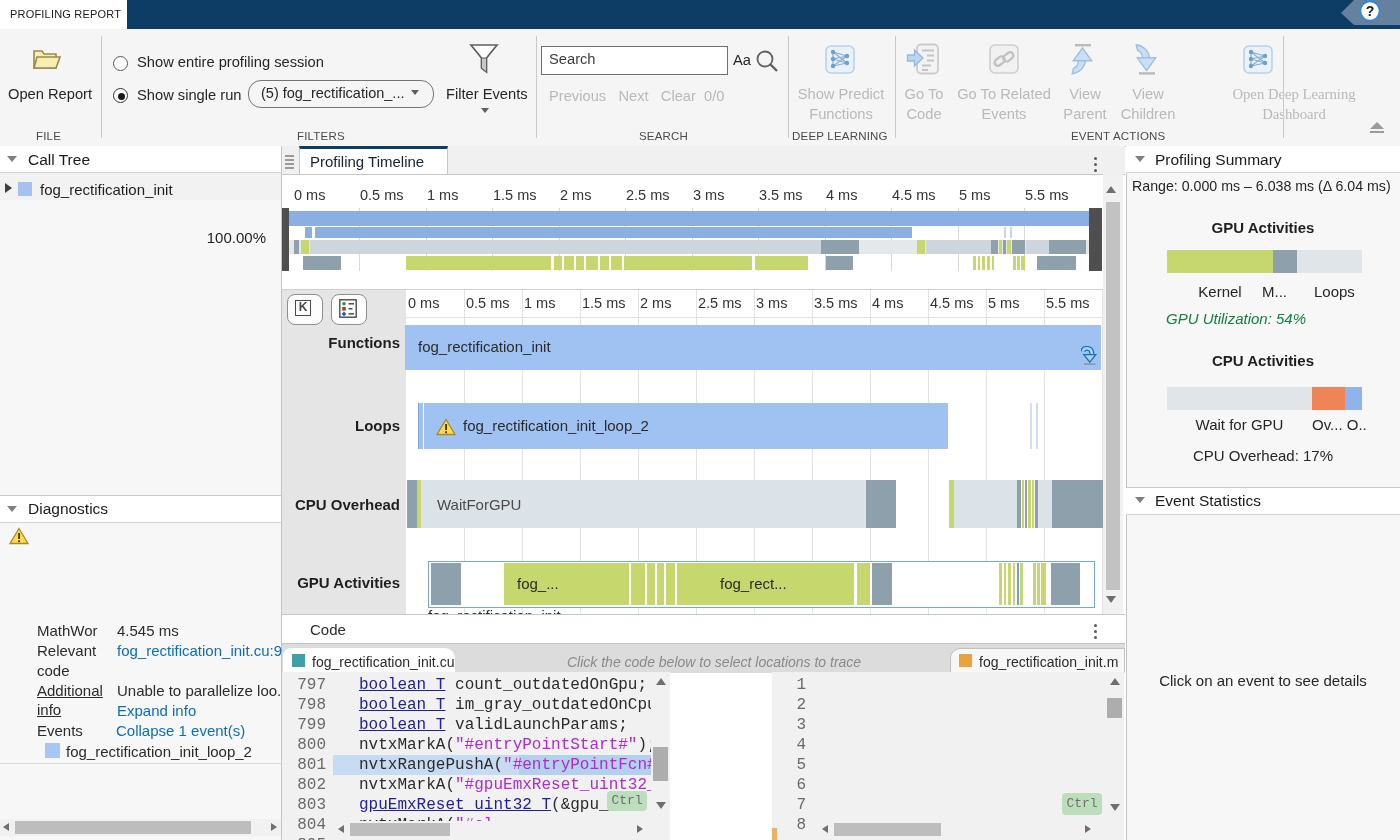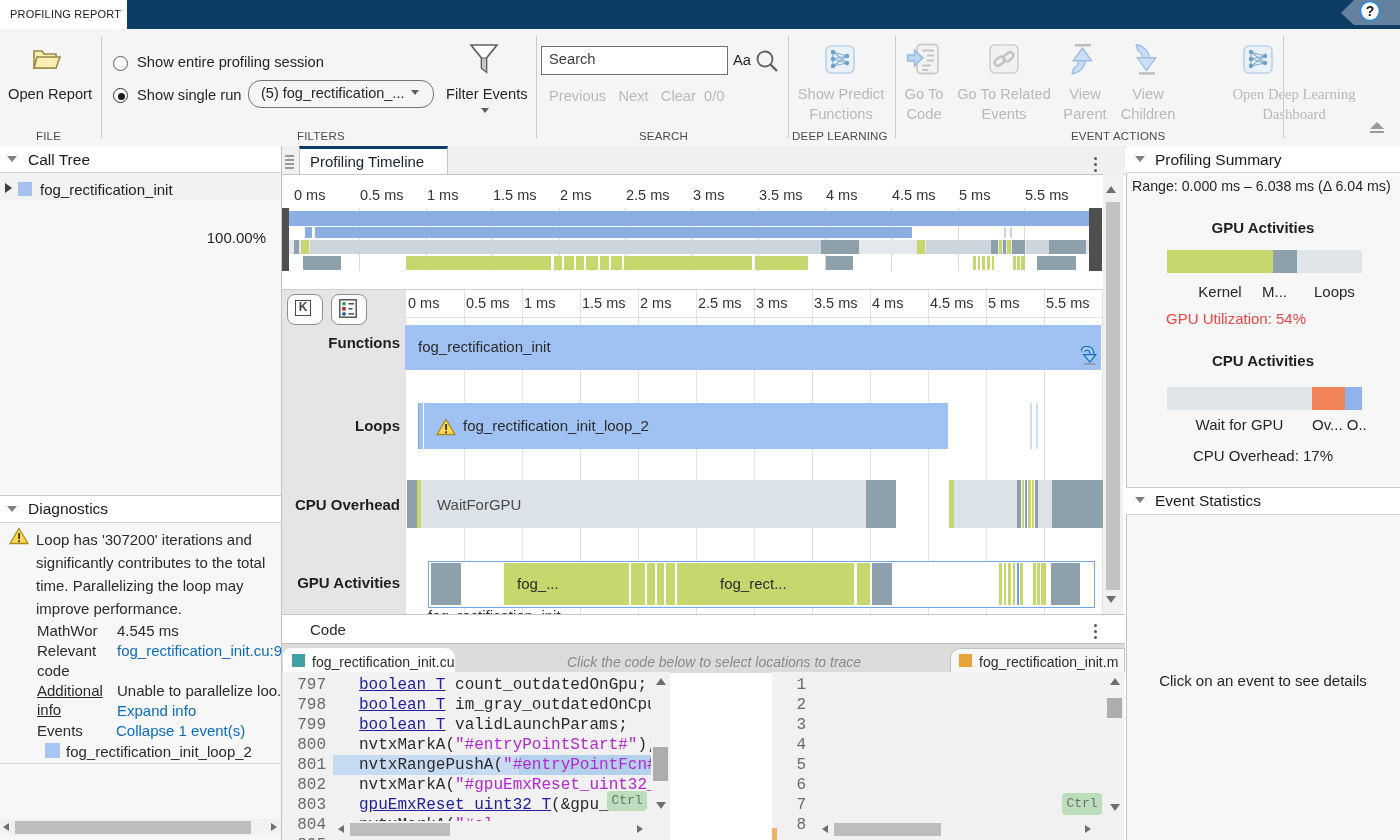--- a/index.html
+++ b/index.html
@@ -168,21 +168,20 @@
 <div class="abs" style="left:180px;top:181px;width:86px;text-align:right;font-size:15px;color:#1f1f1f;margin-top:48px;">100.00%</div>
 
 <div class="abs" style="left:0;top:495px;width:281px;height:26px;background:#fff;border-top:1px solid #c9c9c9;border-bottom:1px solid #d4d4d4;"></div>
 <div class="caratD" style="left:7px;top:506px;"></div>
 <div class="hdr" style="left:28px;top:500px;">Diagnostics</div>
 <svg class="abs" style="left:9px;top:527px;" width="20" height="18" viewBox="0 0 20 18">
   <path d="M10 1.5 L19 16.5 L1 16.5 Z" fill="#ffd952" stroke="#a98a1f" stroke-width="1.3"></path>
   <rect x="9.2" y="6" width="1.8" height="6" fill="#3c3000"></rect>
       <rect x="9.2" y="13.3" width="1.8" height="1.9" fill="#3c3000"></rect>
 </svg>
-<div class="abs" style="left:36px;top:528px;width:242px;font-size:15px;line-height:23px;color:#2b2b2b;">Loop has '307200' iterations and significantly contributes to the total time. Parallelizing the loop may improve performance.</div>
 <div class="abs" style="left:37px;top:621px;width:240px;font-size:15px;line-height:19.8px;color:#2b2b2b;">
   <div style="position:absolute;left:0;top:0;">MathWor</div>
       <div style="position:absolute;left:80px;top:0;">4.545 ms</div>
   <div style="position:absolute;left:0;top:20px;width:75px;">Relevant code</div>
   <div class="link" style="position:absolute;left:80px;top:20px;white-space:nowrap;">fog_rectification_init.cu:9</div>
   <div style="position:absolute;left:0;top:59.5px;width:75px;text-decoration:underline;">Additional info</div>
   <div style="position:absolute;left:80px;top:59.5px;white-space:nowrap;">Unable to parallelize loo.</div>
   <div class="link" style="position:absolute;left:80px;top:79.5px;">Expand info</div>
   <div style="position:absolute;left:0;top:100px;">Events</div>
   <div class="link" style="position:absolute;left:79px;top:100px;white-space:nowrap;">Collapse 1 event(s)</div>
@@ -202,21 +201,21 @@
 <div class="hdr" style="left:1155px;top:151px;">Profiling Summary</div>
 <div class="abs" style="left:1132px;top:178px;font-size:14.2px;color:#262626;">Range: 0.000 ms – 6.038 ms (Δ 6.04 ms)</div>
 <div class="abs" style="left:1126px;top:219px;width:274px;text-align:center;font-size:15px;font-weight:bold;color:#1f1f1f;">GPU Activities</div>
 <div class="abs" style="left:1167px;top:250px;width:195px;height:23px;background:#dfe5e8;">
   <div class="abs" style="left:0;top:0;width:106px;height:23px;background:#c6d76d;"></div>
   <div class="abs" style="left:106px;top:0;width:24px;height:23px;background:#8da0ab;"></div>
 </div>
 <div class="abs" style="left:1167px;top:283px;width:106px;text-align:center;font-size:15px;color:#262626;">Kernel</div>
 <div class="abs" style="left:1262px;top:283px;font-size:15px;color:#262626;">M...</div>
 <div class="abs" style="left:1314px;top:283px;font-size:15px;color:#262626;">Loops</div>
-<div class="abs" style="left:1126px;top:310px;width:220px;text-align:center;font-size:15px;color:#ef4444;">GPU Utilization: 54%</div>
+<div class="abs" style="left:1126px;top:310px;width:220px;text-align:center;font-size:15px;color:#15803d;font-style:italic;">GPU Utilization: 54%</div>
 <div class="abs" style="left:1126px;top:352px;width:274px;text-align:center;font-size:15px;font-weight:bold;color:#1f1f1f;">CPU Activities</div>
 <div class="abs" style="left:1167px;top:387px;width:195px;height:23px;background:#dfe5e8;">
   <div class="abs" style="left:145px;top:0;width:33px;height:23px;background:#f08357;"></div>
   <div class="abs" style="left:178px;top:0;width:17px;height:23px;background:#8fb3ea;"></div>
 </div>
 <div class="abs" style="left:1167px;top:416px;width:145px;text-align:center;font-size:15px;color:#262626;">Wait for GPU</div>
 <div class="abs" style="left:1312px;top:416px;font-size:15px;color:#262626;">Ov... O..</div>
 <div class="abs" style="left:1126px;top:447px;width:274px;text-align:center;font-size:15px;color:#262626;">CPU Overhead: 17%</div>
 <div class="abs" style="left:1126px;top:487px;width:274px;height:26px;background:#fff;border-top:1px solid #c9c9c9;border-bottom:1px solid #d4d4d4;"></div>
 <div class="caratD" style="left:1135px;top:497px;"></div>

